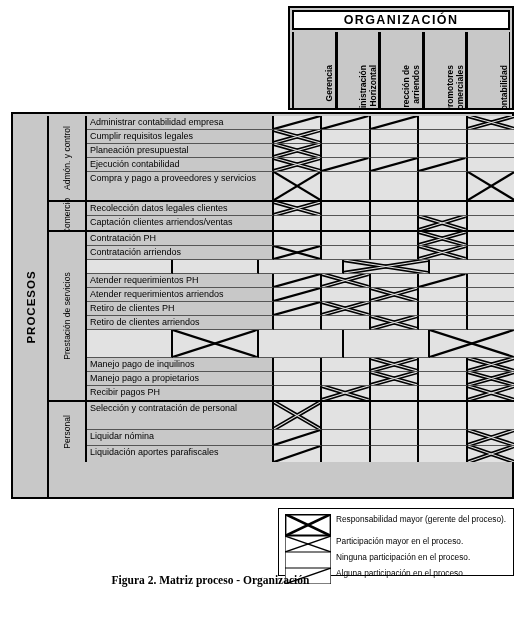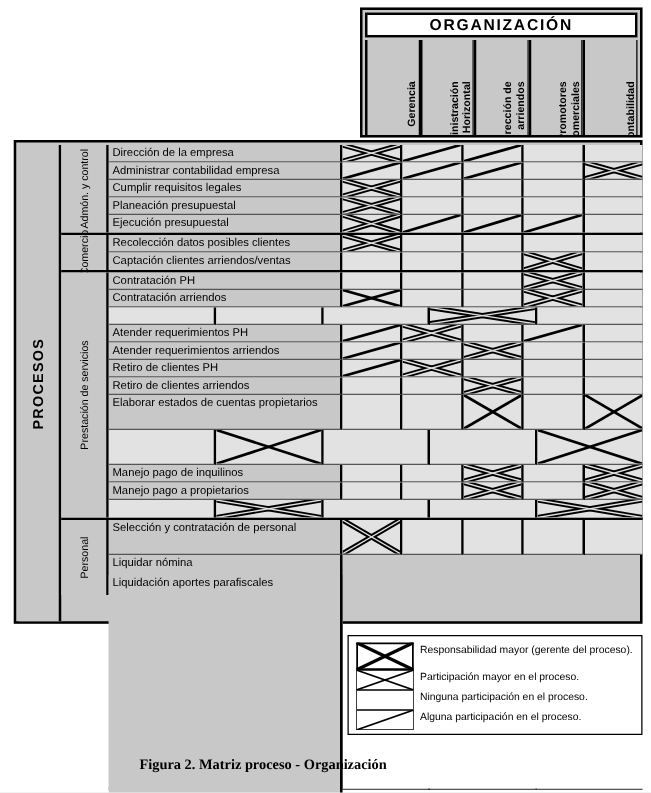--- a/index.html
+++ b/index.html
@@ -167,27 +167,27 @@
     box-sizing: border-box;
     position: relative;
     overflow: hidden;
   }
   .cell:last-child { border-right: none; }
   .row:last-child .cell { border-bottom: none; }
   .cell svg { position: absolute; left: 0; top: 0; width: 100%; height: 100%; display: block; }
 
   .r14 { height: 14px; }
   .r28 { height: 28px; }
-  .r16 { height: 16px; flex-direction: column; }
+  .r16 { height: 16px; }
 
   
   .legend {
     position: absolute;
     left: 278px; top: 508px;
-    width: 236px; height: 80px;
+    width: 236px; height: 68px;
     border: 1px solid #000;
     background: #ffffff;
     box-sizing: border-box;
   }
   .legend-inner {
     position: absolute;
     left: 6px; top: 5px;
     width: 222px;
   }
   .legend-row {
@@ -214,21 +214,20 @@
   
   .caption {
     position: absolute;
     left: 0; top: 574px;
     width: 421px;
     text-align: center;
     font-family: "Liberation Serif", serif;
     font-size: 11.5px;
     font-weight: bold;
     color: #000;
-    margin-top: 32px;
   }
 </style>
 </head>
 <body>
 
 <div id="root">
 
   <div class="org-block">
     <div class="org-title">ORGANIZACIÓN</div>
     <div class="org-cols" id="org-cols">
@@ -264,45 +263,20 @@
     <div class="procesos-col">
       <div class="procesos-label">PROCESOS</div>
     </div>
     <div class="groups" id="groups">
         <div class="group">
           <div class="group-label">
             <span>Admón. y control</span>
           </div>
           <div class="group-rows">
             <div class="row r14">
-              <div class="row-label">Dirección de la empresa</div>
-              <div class="cells">
-                <div class="cell">
-                  <svg viewBox="0 0 100 100" preserveAspectRatio="none">
-                    <line x1="0" y1="0" x2="100" y2="100" stroke="#000" stroke-width="4.2" vector-effect="non-scaling-stroke"></line>
-                    <line x1="0" y1="100" x2="100" y2="0" stroke="#000" stroke-width="4.2" vector-effect="non-scaling-stroke"></line>
-                    <line x1="0" y1="0" x2="100" y2="100" stroke="#e2e2e2" stroke-width="1.1" vector-effect="non-scaling-stroke"></line>
-                    <line x1="0" y1="100" x2="100" y2="0" stroke="#e2e2e2" stroke-width="1.1" vector-effect="non-scaling-stroke"></line>
-                  </svg>
-                </div>
-                <div class="cell">
-                  <svg viewBox="0 0 100 100" preserveAspectRatio="none">
-                    <line x1="0" y1="100" x2="100" y2="0" stroke="#000" stroke-width="2.2" vector-effect="non-scaling-stroke"></line>
-                  </svg>
-                </div>
-                <div class="cell">
-                  <svg viewBox="0 0 100 100" preserveAspectRatio="none">
-                    <line x1="0" y1="100" x2="100" y2="0" stroke="#000" stroke-width="2.2" vector-effect="non-scaling-stroke"></line>
-                  </svg>
-                </div>
-                <div class="cell"></div>
-                <div class="cell"></div>
-              </div>
-            </div>
-            <div class="row r14">
               <div class="row-label">Administrar contabilidad empresa</div>
               <div class="cells">
                 <div class="cell">
                   <svg viewBox="0 0 100 100" preserveAspectRatio="none">
                     <line x1="0" y1="100" x2="100" y2="0" stroke="#000" stroke-width="2.2" vector-effect="non-scaling-stroke"></line>
                   </svg>
                 </div>
                 <div class="cell">
                   <svg viewBox="0 0 100 100" preserveAspectRatio="none">
                     <line x1="0" y1="100" x2="100" y2="0" stroke="#000" stroke-width="2.2" vector-effect="non-scaling-stroke"></line>
@@ -352,57 +326,77 @@
                     <line x1="0" y1="100" x2="100" y2="0" stroke="#e2e2e2" stroke-width="1.1" vector-effect="non-scaling-stroke"></line>
                   </svg>
                 </div>
                 <div class="cell"></div>
                 <div class="cell"></div>
                 <div class="cell"></div>
                 <div class="cell"></div>
               </div>
             </div>
             <div class="row r14">
-              <div class="row-label">Ejecución presupuestal</div>
-              <div class="cells">
-                <div class="cell">
-                  <svg viewBox="0 0 100 100" preserveAspectRatio="none">
-                    <line x1="0" y1="0" x2="100" y2="100" stroke="#000" stroke-width="4.2" vector-effect="non-scaling-stroke"></line>
-                    <line x1="0" y1="100" x2="100" y2="0" stroke="#000" stroke-width="4.2" vector-effect="non-scaling-stroke"></line>
-                    <line x1="0" y1="0" x2="100" y2="100" stroke="#e2e2e2" stroke-width="1.1" vector-effect="non-scaling-stroke"></line>
-                    <line x1="0" y1="100" x2="100" y2="0" stroke="#e2e2e2" stroke-width="1.1" vector-effect="non-scaling-stroke"></line>
-                  </svg>
-                </div>
-                <div class="cell">
-                  <svg viewBox="0 0 100 100" preserveAspectRatio="none">
-                    <line x1="0" y1="100" x2="100" y2="0" stroke="#000" stroke-width="2.2" vector-effect="non-scaling-stroke"></line>
-                  </svg>
-                </div>
-                <div class="cell">
-                  <svg viewBox="0 0 100 100" preserveAspectRatio="none">
-                    <line x1="0" y1="100" x2="100" y2="0" stroke="#000" stroke-width="2.2" vector-effect="non-scaling-stroke"></line>
-                  </svg>
-                </div>
-                <div class="cell">
-                  <svg viewBox="0 0 100 100" preserveAspectRatio="none">
-                    <line x1="0" y1="100" x2="100" y2="0" stroke="#000" stroke-width="2.2" vector-effect="non-scaling-stroke"></line>
-                  </svg>
-                </div>
-                <div class="cell"></div>
+              <div class="row-label">Ejecución contabilidad</div>
+              <div class="cells">
+                <div class="cell">
+                  <svg viewBox="0 0 100 100" preserveAspectRatio="none">
+                    <line x1="0" y1="0" x2="100" y2="100" stroke="#000" stroke-width="4.2" vector-effect="non-scaling-stroke"></line>
+                    <line x1="0" y1="100" x2="100" y2="0" stroke="#000" stroke-width="4.2" vector-effect="non-scaling-stroke"></line>
+                    <line x1="0" y1="0" x2="100" y2="100" stroke="#e2e2e2" stroke-width="1.1" vector-effect="non-scaling-stroke"></line>
+                    <line x1="0" y1="100" x2="100" y2="0" stroke="#e2e2e2" stroke-width="1.1" vector-effect="non-scaling-stroke"></line>
+                  </svg>
+                </div>
+                <div class="cell">
+                  <svg viewBox="0 0 100 100" preserveAspectRatio="none">
+                    <line x1="0" y1="100" x2="100" y2="0" stroke="#000" stroke-width="2.2" vector-effect="non-scaling-stroke"></line>
+                  </svg>
+                </div>
+                <div class="cell">
+                  <svg viewBox="0 0 100 100" preserveAspectRatio="none">
+                    <line x1="0" y1="100" x2="100" y2="0" stroke="#000" stroke-width="2.2" vector-effect="non-scaling-stroke"></line>
+                  </svg>
+                </div>
+                <div class="cell">
+                  <svg viewBox="0 0 100 100" preserveAspectRatio="none">
+                    <line x1="0" y1="100" x2="100" y2="0" stroke="#000" stroke-width="2.2" vector-effect="non-scaling-stroke"></line>
+                  </svg>
+                </div>
+                <div class="cell"></div>
+              </div>
+            </div>
+            <div class="row r28">
+              <div class="row-label">Compra y pago a proveedores y servicios</div>
+              <div class="cells">
+                <div class="cell">
+                  <svg viewBox="0 0 100 100" preserveAspectRatio="none">
+                    <line x1="0" y1="0" x2="100" y2="100" stroke="#000" stroke-width="2.2" vector-effect="non-scaling-stroke"></line>
+                    <line x1="0" y1="100" x2="100" y2="0" stroke="#000" stroke-width="2.2" vector-effect="non-scaling-stroke"></line>
+                  </svg>
+                </div>
+                <div class="cell"></div>
+                <div class="cell"></div>
+                <div class="cell"></div>
+                <div class="cell">
+                  <svg viewBox="0 0 100 100" preserveAspectRatio="none">
+                    <line x1="0" y1="0" x2="100" y2="100" stroke="#000" stroke-width="2.2" vector-effect="non-scaling-stroke"></line>
+                    <line x1="0" y1="100" x2="100" y2="0" stroke="#000" stroke-width="2.2" vector-effect="non-scaling-stroke"></line>
+                  </svg>
+                </div>
               </div>
             </div>
           </div>
         </div>
         <div class="group">
           <div class="group-label">
             <span>Comercio</span>
           </div>
           <div class="group-rows">
             <div class="row r14">
-              <div class="row-label">Recolección datos  posibles clientes</div>
+              <div class="row-label">Recolección datos  legales clientes</div>
               <div class="cells">
                 <div class="cell">
                   <svg viewBox="0 0 100 100" preserveAspectRatio="none">
                     <line x1="0" y1="0" x2="100" y2="100" stroke="#000" stroke-width="4.2" vector-effect="non-scaling-stroke"></line>
                     <line x1="0" y1="100" x2="100" y2="0" stroke="#000" stroke-width="4.2" vector-effect="non-scaling-stroke"></line>
                     <line x1="0" y1="0" x2="100" y2="100" stroke="#e2e2e2" stroke-width="1.1" vector-effect="non-scaling-stroke"></line>
                     <line x1="0" y1="100" x2="100" y2="0" stroke="#e2e2e2" stroke-width="1.1" vector-effect="non-scaling-stroke"></line>
                   </svg>
                 </div>
                 <div class="cell"></div>
@@ -568,58 +562,38 @@
                     <line x1="0" y1="100" x2="100" y2="0" stroke="#000" stroke-width="4.2" vector-effect="non-scaling-stroke"></line>
                     <line x1="0" y1="0" x2="100" y2="100" stroke="#e2e2e2" stroke-width="1.1" vector-effect="non-scaling-stroke"></line>
                     <line x1="0" y1="100" x2="100" y2="0" stroke="#e2e2e2" stroke-width="1.1" vector-effect="non-scaling-stroke"></line>
                   </svg>
                 </div>
                 <div class="cell"></div>
                 <div class="cell"></div>
               </div>
             </div>
             <div class="row r28">
-              <div class="row-label">Elaborar estados de cuentas propietarios</div>
-              <div class="cells">
-                <div class="cell"></div>
+              <div class="cells">
                 <div class="cell"></div>
                 <div class="cell">
                   <svg viewBox="0 0 100 100" preserveAspectRatio="none">
                     <line x1="0" y1="0" x2="100" y2="100" stroke="#000" stroke-width="2.2" vector-effect="non-scaling-stroke"></line>
                     <line x1="0" y1="100" x2="100" y2="0" stroke="#000" stroke-width="2.2" vector-effect="non-scaling-stroke"></line>
                   </svg>
                 </div>
                 <div class="cell"></div>
+                <div class="cell"></div>
                 <div class="cell">
                   <svg viewBox="0 0 100 100" preserveAspectRatio="none">
                     <line x1="0" y1="0" x2="100" y2="100" stroke="#000" stroke-width="2.2" vector-effect="non-scaling-stroke"></line>
                     <line x1="0" y1="100" x2="100" y2="0" stroke="#000" stroke-width="2.2" vector-effect="non-scaling-stroke"></line>
                   </svg>
                 </div>
               </div>
             </div>
-            <div class="row r28">
-              <div class="cells">
-                <div class="cell"></div>
-                <div class="cell">
-                  <svg viewBox="0 0 100 100" preserveAspectRatio="none">
-                    <line x1="0" y1="0" x2="100" y2="100" stroke="#000" stroke-width="2.2" vector-effect="non-scaling-stroke"></line>
-                    <line x1="0" y1="100" x2="100" y2="0" stroke="#000" stroke-width="2.2" vector-effect="non-scaling-stroke"></line>
-                  </svg>
-                </div>
-                <div class="cell"></div>
-                <div class="cell"></div>
-                <div class="cell">
-                  <svg viewBox="0 0 100 100" preserveAspectRatio="none">
-                    <line x1="0" y1="0" x2="100" y2="100" stroke="#000" stroke-width="2.2" vector-effect="non-scaling-stroke"></line>
-                    <line x1="0" y1="100" x2="100" y2="0" stroke="#000" stroke-width="2.2" vector-effect="non-scaling-stroke"></line>
-                  </svg>
-                </div>
-              </div>
-            </div>
             <div class="row r14">
               <div class="row-label">Manejo pago de inquilinos</div>
               <div class="cells">
                 <div class="cell"></div>
                 <div class="cell"></div>
                 <div class="cell">
                   <svg viewBox="0 0 100 100" preserveAspectRatio="none">
                     <line x1="0" y1="0" x2="100" y2="100" stroke="#000" stroke-width="4.2" vector-effect="non-scaling-stroke"></line>
                     <line x1="0" y1="100" x2="100" y2="0" stroke="#000" stroke-width="4.2" vector-effect="non-scaling-stroke"></line>
                     <line x1="0" y1="0" x2="100" y2="100" stroke="#e2e2e2" stroke-width="1.1" vector-effect="non-scaling-stroke"></line>
@@ -655,20 +629,21 @@
                   <svg viewBox="0 0 100 100" preserveAspectRatio="none">
                     <line x1="0" y1="0" x2="100" y2="100" stroke="#000" stroke-width="4.2" vector-effect="non-scaling-stroke"></line>
                     <line x1="0" y1="100" x2="100" y2="0" stroke="#000" stroke-width="4.2" vector-effect="non-scaling-stroke"></line>
                     <line x1="0" y1="0" x2="100" y2="100" stroke="#e2e2e2" stroke-width="1.1" vector-effect="non-scaling-stroke"></line>
                     <line x1="0" y1="100" x2="100" y2="0" stroke="#e2e2e2" stroke-width="1.1" vector-effect="non-scaling-stroke"></line>
                   </svg>
                 </div>
               </div>
             </div>
             <div class="row r14">
+              <div class="row-label">Recibir pagos PH</div>
               <div class="cells">
                 <div class="cell"></div>
                 <div class="cell">
                   <svg viewBox="0 0 100 100" preserveAspectRatio="none">
                     <line x1="0" y1="0" x2="100" y2="100" stroke="#000" stroke-width="4.2" vector-effect="non-scaling-stroke"></line>
                     <line x1="0" y1="100" x2="100" y2="0" stroke="#000" stroke-width="4.2" vector-effect="non-scaling-stroke"></line>
                     <line x1="0" y1="0" x2="100" y2="100" stroke="#e2e2e2" stroke-width="1.1" vector-effect="non-scaling-stroke"></line>
                     <line x1="0" y1="100" x2="100" y2="0" stroke="#e2e2e2" stroke-width="1.1" vector-effect="non-scaling-stroke"></line>
                   </svg>
                 </div>

